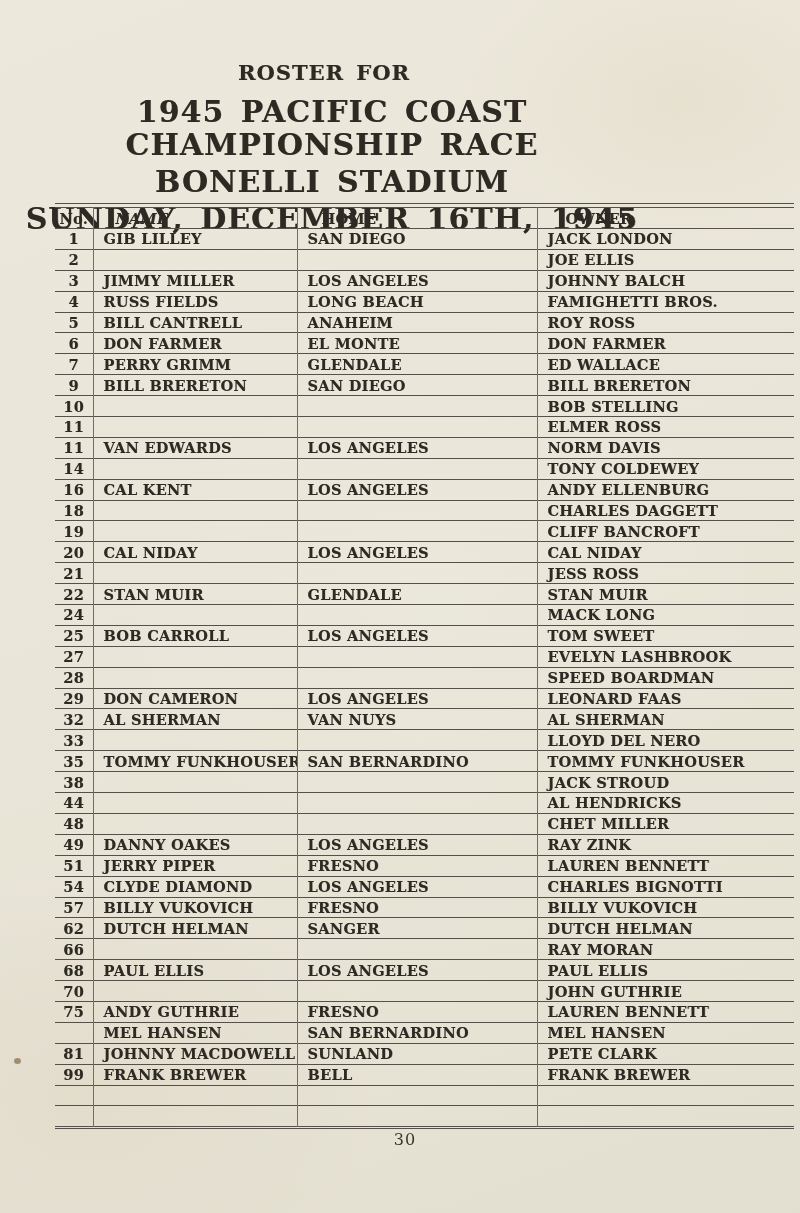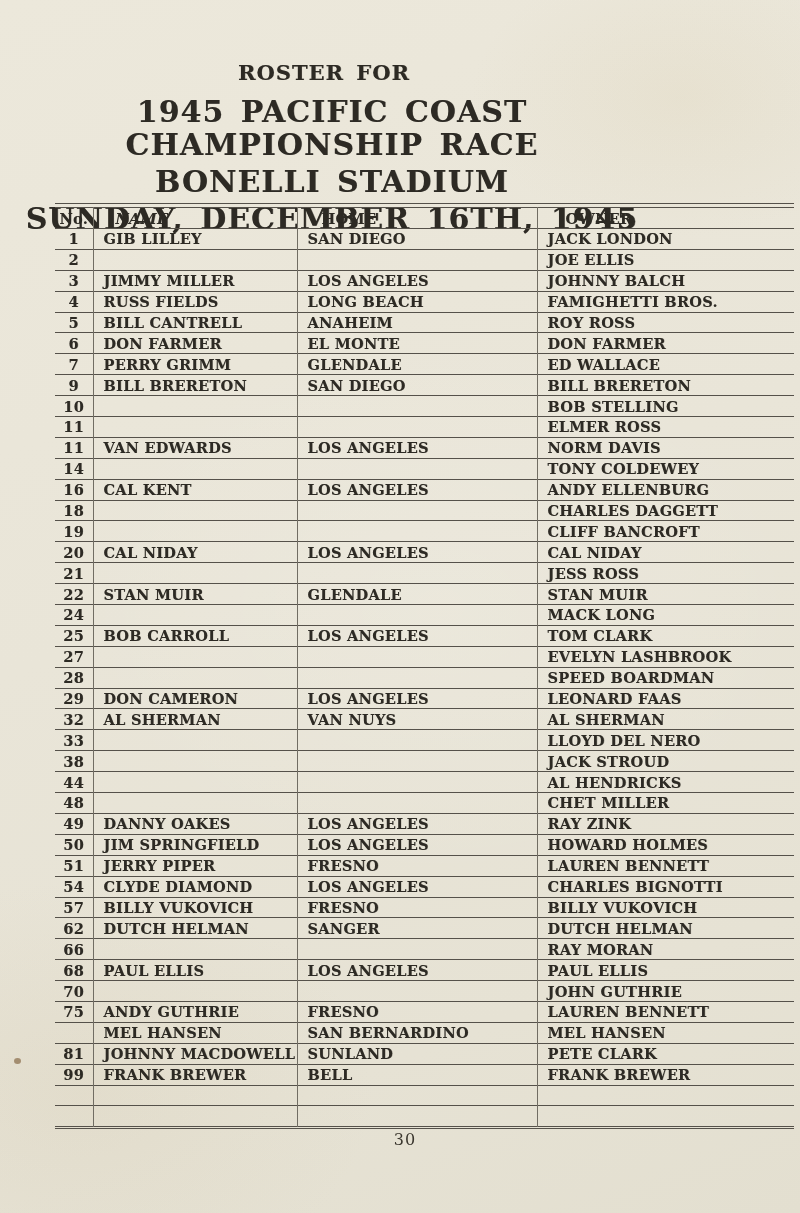--- a/index.html
+++ b/index.html
@@ -200,21 +200,21 @@
       <tr>
     <td class="cell-no">24</td>
     <td></td>
     <td></td>
     <td>MACK LONG</td>
   </tr>
       <tr>
     <td class="cell-no">25</td>
     <td>BOB CARROLL</td>
     <td>LOS ANGELES</td>
-    <td>TOM CLARK</td>
+    <td>TOM SWEET</td>
   </tr>
       <tr>
     <td class="cell-no">27</td>
     <td></td>
     <td></td>
     <td>EVELYN LASHBROOK</td>
   </tr>
       <tr>
     <td class="cell-no">28</td>
     <td></td>
@@ -233,20 +233,26 @@
     <td>VAN NUYS</td>
     <td>AL SHERMAN</td>
   </tr>
       <tr>
     <td class="cell-no">33</td>
     <td></td>
     <td></td>
     <td>LLOYD DEL NERO</td>
   </tr>
       <tr>
+    <td class="cell-no">35</td>
+    <td>TOMMY FUNKHOUSER</td>
+    <td>SAN BERNARDINO</td>
+    <td>TOMMY FUNKHOUSER</td>
+  </tr>
+      <tr>
     <td class="cell-no">38</td>
     <td></td>
     <td></td>
     <td>JACK STROUD</td>
   </tr>
       <tr>
     <td class="cell-no">44</td>
     <td></td>
     <td></td>
     <td>AL HENDRICKS</td>
@@ -255,26 +261,20 @@
     <td class="cell-no">48</td>
     <td></td>
     <td></td>
     <td>CHET MILLER</td>
   </tr>
       <tr>
     <td class="cell-no">49</td>
     <td>DANNY OAKES</td>
     <td>LOS ANGELES</td>
     <td>RAY ZINK</td>
-  </tr>
-      <tr>
-    <td class="cell-no">50</td>
-    <td>JIM SPRINGFIELD</td>
-    <td>LOS ANGELES</td>
-    <td>HOWARD HOLMES</td>
   </tr>
       <tr>
     <td class="cell-no">51</td>
     <td>JERRY PIPER</td>
     <td>FRESNO</td>
     <td>LAUREN BENNETT</td>
   </tr>
       <tr>
     <td class="cell-no">54</td>
     <td>CLYDE DIAMOND</td>

